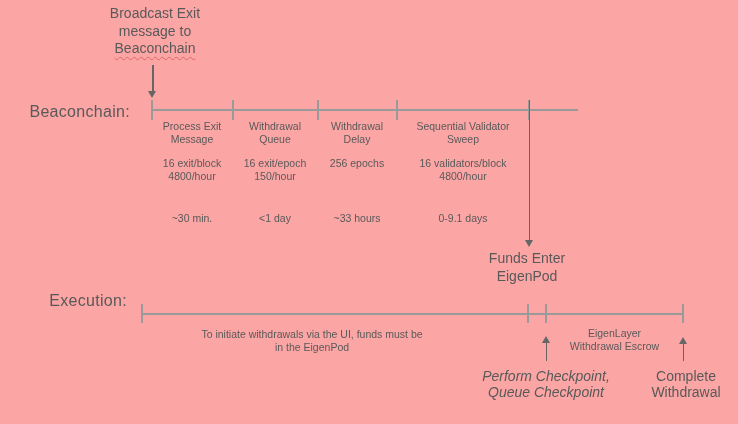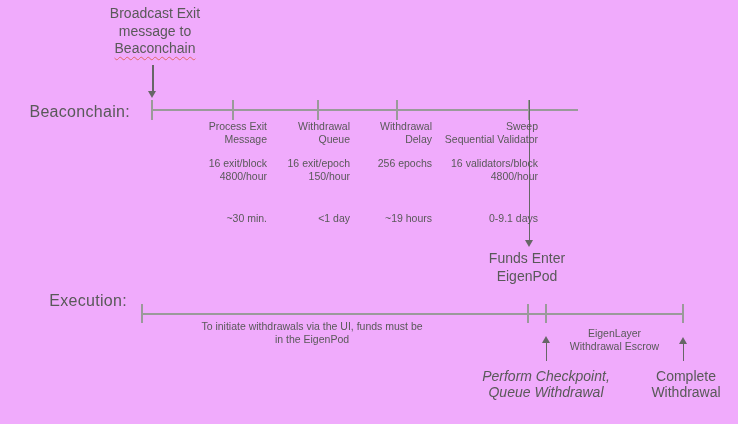--- a/index.html
+++ b/index.html
@@ -5,21 +5,21 @@
   :root{
     --text:#595959;
     --line:#9a9a9a;
     --arrow:#666666;
     --spellcheck-underline:#e06666;
   }
   html,body{margin:0;padding:0;background:#ffffff;}
   #canvas{
     position:relative;
     width:738px;height:424px;
-    background:#f0abfc;
+    background:#fca5a5;
     font-family:"Liberation Sans", sans-serif;
     color:var(--text);
     overflow:hidden;
   }
   .lbl{position:absolute;color:var(--text);}
   .center{text-align:center;}
   .right{text-align:right;}
   .big{font-size:14px;line-height:17.5px;}
   .side{font-size:16px;line-height:18px;letter-spacing:0.3px;}
   .small{font-size:10.5px;line-height:13px;}
@@ -37,21 +37,21 @@
     border-bottom:7px solid var(--arrow);
   }
   .squiggle{
     text-decoration:underline;
     text-decoration-style:wavy;
     text-decoration-color:var(--spellcheck-underline);
     text-decoration-thickness:1px;
     text-underline-offset:3px;
     text-align:right;
   }
-  .seg-col{position:absolute;width:150px;text-align:right;top:120px;}
+  .seg-col{position:absolute;width:150px;text-align:center;top:120px;}
   .seg-name{font-size:10.5px;line-height:13px;min-height:26px;margin-bottom:11px;}
   .seg-rate{font-size:10.5px;line-height:13px;min-height:26px;margin-bottom:29px;}
   .seg-duration{font-size:10.5px;line-height:13px;}
 </style>
 </head>
 <body>
 
 <div id="canvas">
 
   <div class="lbl big center" style="left:90px;top:5px;width:130px;">
@@ -101,27 +101,27 @@
 
   <div class="seg-col" style="left:282px;">
     <div class="seg-name">
       <div>Withdrawal</div>
       <div>Delay</div>
     </div>
     <div class="seg-rate">
       <div>256 epochs</div>
       <div></div>
     </div>
-    <div class="seg-duration">~19 hours</div>
+    <div class="seg-duration">~33 hours</div>
   </div>
 
   <div class="seg-col" style="left:388px;">
     <div class="seg-name">
+      <div>Sequential Validator</div>
       <div>Sweep</div>
-      <div>Sequential Validator</div>
     </div>
     <div class="seg-rate">
       <div>16 validators/block</div>
       <div>4800/hour</div>
     </div>
     <div class="seg-duration">0-9.1 days</div>
   </div>
 
   <div class="lbl big center" style="left:452px;top:250px;width:150px;">
     <div>Funds Enter</div>
@@ -129,38 +129,38 @@
   </div>
 
   <div class="lbl side right" style="left:10px;top:292px;width:117px;">Execution:</div>
 
   <div class="hline" style="left:142px;top:313px;width:541px;"></div>
   <div class="tick" style="left:141px;top:304px;height:19px;"></div>
   <div class="tick" style="left:527px;top:304px;height:19px;"></div>
   <div class="tick" style="left:545px;top:304px;height:19px;"></div>
   <div class="tick" style="left:682px;top:304px;height:19px;"></div>
 
-  <div class="lbl small center" style="left:152px;top:320px;width:320px;">
+  <div class="lbl small center" style="left:152px;top:328px;width:320px;">
     <div>To initiate withdrawals via the UI, funds must be</div>
     <div>in the EigenPod</div>
   </div>
 
   <div class="lbl small center" style="left:544px;top:327px;width:141px;">
     <div>EigenLayer</div>
     <div>Withdrawal Escrow</div>
   </div>
 
   <div class="arrowhead-up" style="left:541.5px;top:336px;"></div>
   <div class="vline" style="left:545.5px;top:342px;height:19px;"></div>
   <div class="arrowhead-up" style="left:678.5px;top:337px;"></div>
   <div class="vline" style="left:682.5px;top:343px;height:18px;"></div>
 
   <div class="lbl big center" style="left:436px;top:369px;width:220px;line-height:15.5px;font-style:italic;">
     <div>Perform Checkpoint,</div>
-    <div>Queue Withdrawal</div>
+    <div>Queue Checkpoint</div>
   </div>
 
   <div class="lbl big center" style="left:606px;top:369px;width:160px;line-height:15.5px;">
     <div>Complete</div>
     <div>Withdrawal</div>
   </div>
 
 </div>
 
 </body></html>

